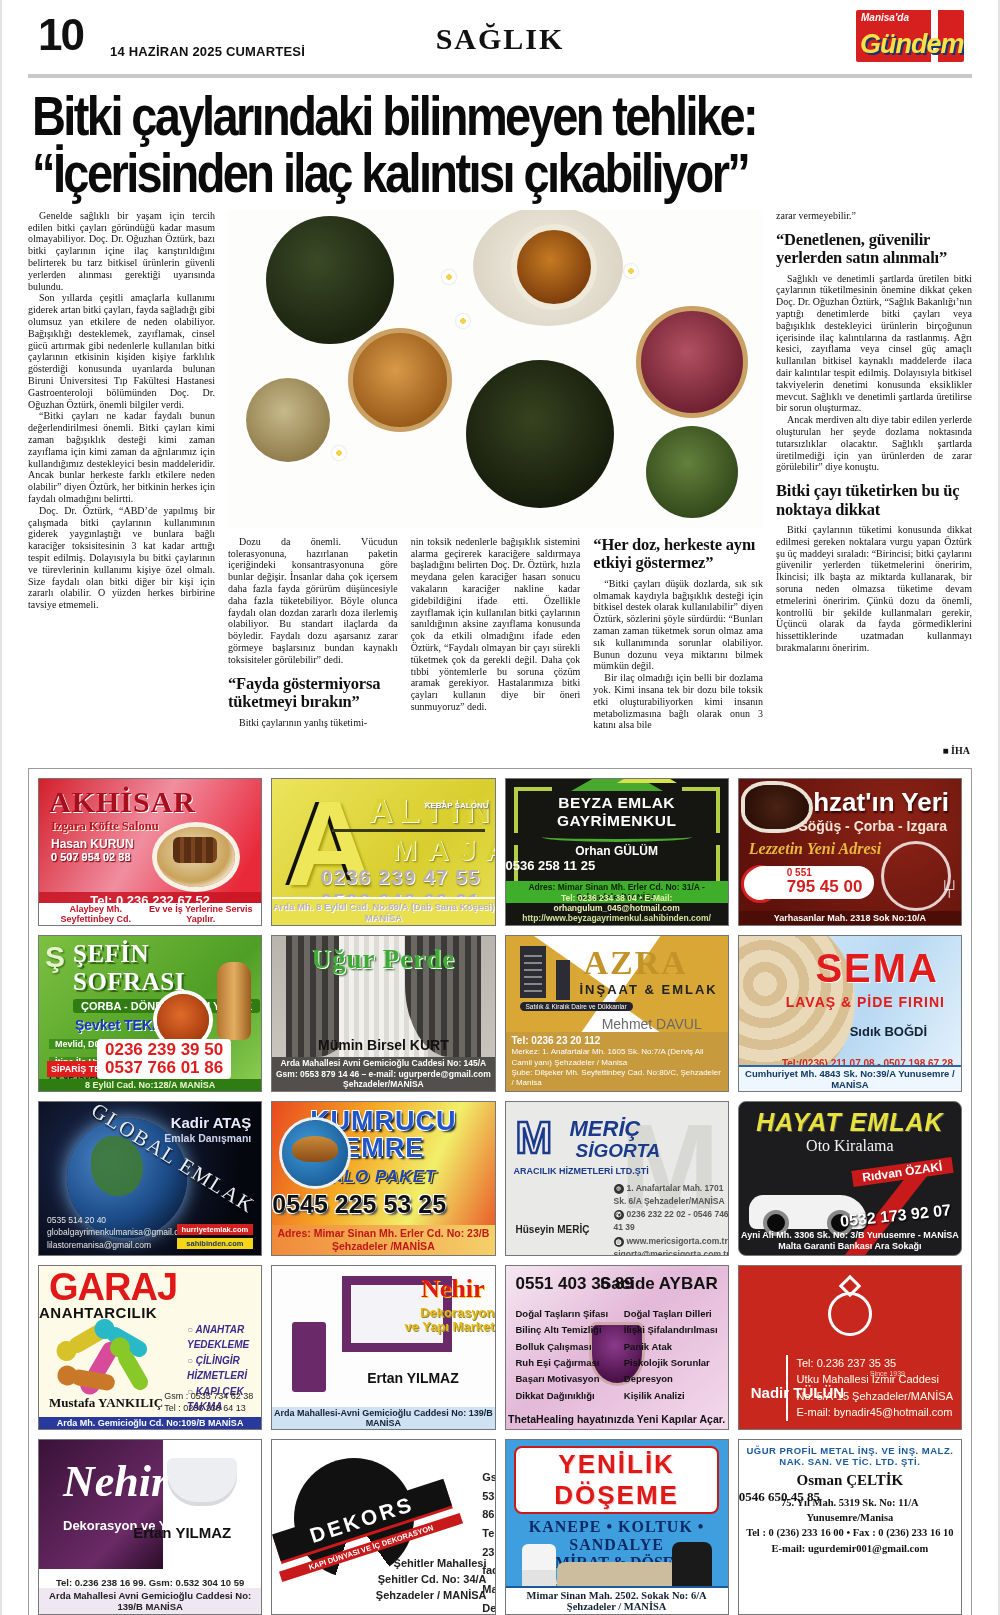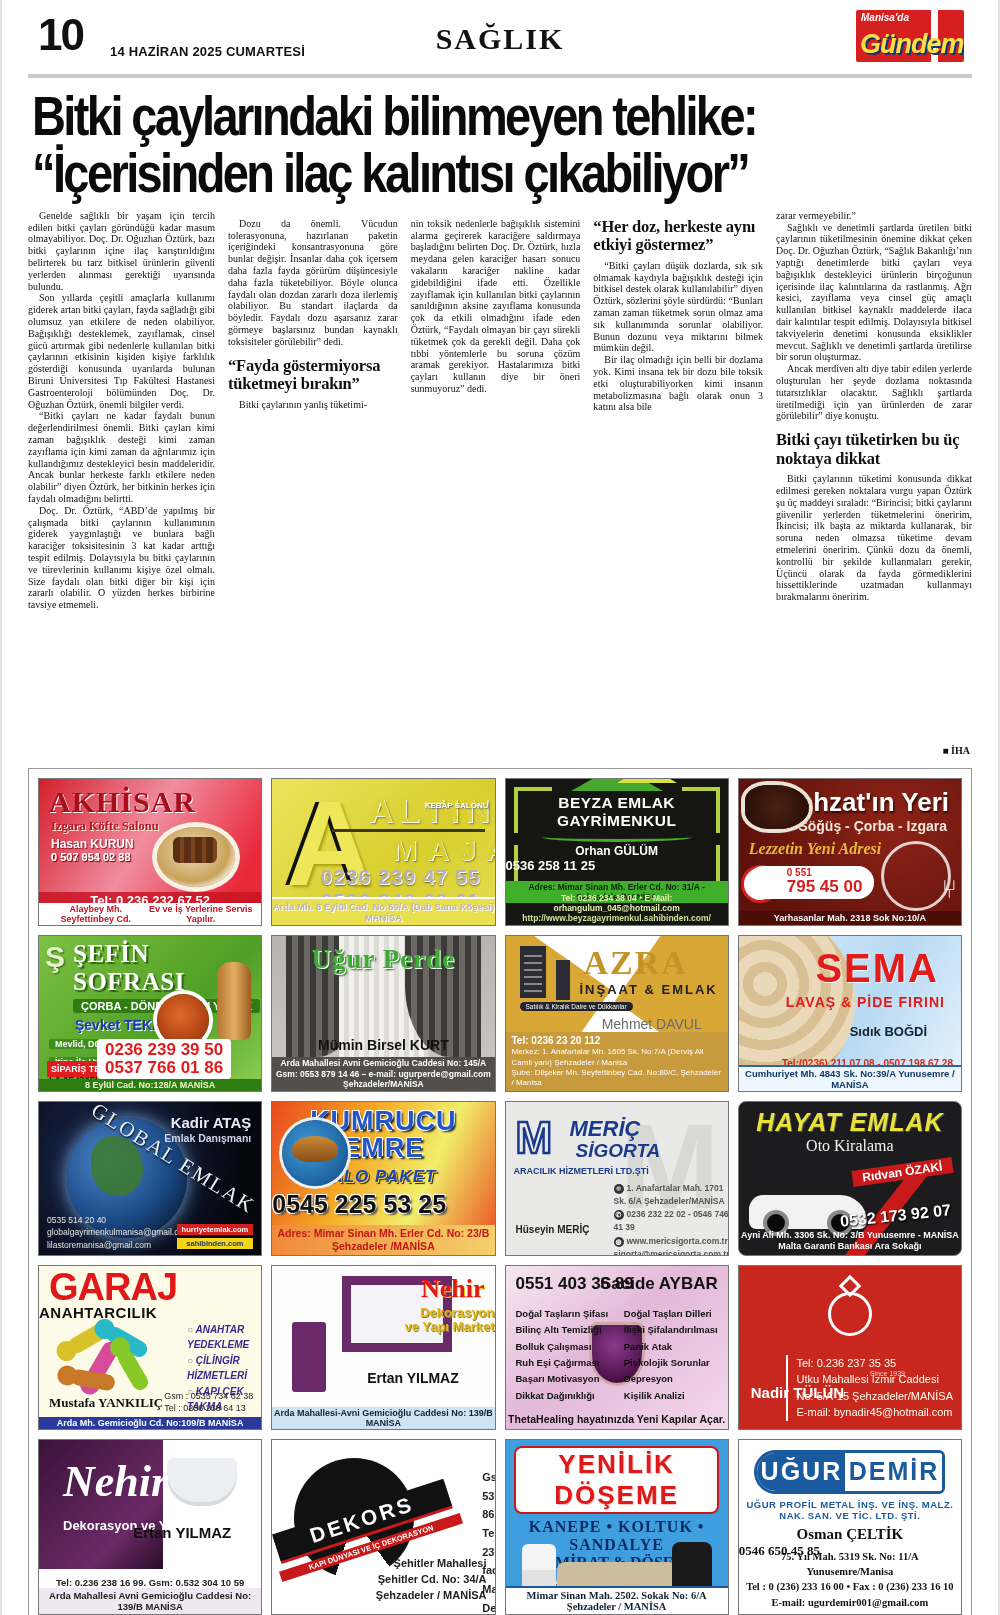--- a/index.html
+++ b/index.html
@@ -17,21 +17,21 @@
   .logo .bluebar { position:absolute; right:26px; top:0; width:7px; height:100%; background:#fff; }
   .logo .gname { position:absolute; left:4px; bottom:2px; color:#fde047; font-family:"Liberation Sans",sans-serif; font-weight:bold; font-style:italic; font-size:27px; letter-spacing:-1px; text-shadow:2px 2px 0 #15356e; }
   .rule { height:4px; background:#c9c9c9; margin-top:4px; }
 
   
   .headline { margin:10px 0 6px 4px; font-family:"Liberation Sans",sans-serif; font-weight:bold; color:#0b0b0b; font-size:47px; letter-spacing:-2.6px; line-height:1.02; transform:scaleY(1.18); transform-origin:top left; width:98%; }
 
   
   .article { display:flex; gap:13px; margin-top:26px; height:548px; overflow:hidden; }
   .colA { width:187px; } .colE { width:196px; position:relative; }
-  .mid { flex:1; display:flex; }
+  .mid { flex:1; display:flex; flex-direction:column; }
   .midcols { display:flex; gap:13px; margin-top:8px; flex:1; overflow:hidden; }
   .midcols > div { flex:1; overflow:hidden; }
   .colA, .colE { overflow:hidden; }
   .article p { font-size:10px; line-height:1.18; text-align:justify; text-indent:11px; }
   .article p.noind { text-indent:0; }
   .subhead { font-weight:bold; font-size:16.5px; line-height:1.12; margin:9px 0 5px 0; letter-spacing:-.2px; }
   .byline { position:absolute; right:2px; bottom:2px; background:#fff; font-weight:bold; font-size:10px; padding-left:4px; }
 
   
   .photo { position:relative; height:318px; background:#fdfdfc; overflow:hidden; }
@@ -339,20 +339,21 @@
         <div>
           <div class="subhead" style="margin-top:0">“Her doz, herkeste aynı etkiyi göstermez”</div>
           <p>“Bitki çayları düşük dozlarda, sık sık olmamak kaydıyla bağışıklık desteği için bitkisel destek olarak kullanılabilir” diyen Öztürk, sözlerini şöyle sürdürdü: “Bunları zaman zaman tüketmek sorun olmaz ama sık kullanımında sorunlar olabiliyor. Bunun dozunu veya miktarını bilmek mümkün değil.</p>
           <p>Bir ilaç olmadığı için belli bir dozlama yok. Kimi insana tek bir dozu bile toksik etki oluşturabiliyorken kimi insanın metabolizmasına bağlı olarak onun 3 katını alsa bile</p>
         </div>
       </div>
     </div>
 
     <div class="colE">
       <p class="noind">zarar vermeyebilir.”</p>
+      <div class="subhead">“Denetlenen, güvenilir yerlerden satın alınmalı”</div>
       <p>Sağlıklı ve denetimli şartlarda üretilen bitki çaylarının tüketilmesinin önemine dikkat çeken Doç. Dr. Oğuzhan Öztürk, “Sağlık Bakanlığı’nın yaptığı denetimlerde bitki çayları veya bağışıklık destekleyici ürünlerin birçoğunun içerisinde ilaç kalıntılarına da rastlanmış. Ağrı kesici, zayıflama veya cinsel güç amaçlı kullanılan bitkisel kaynaklı maddelerde ilaca dair kalıntılar tespit edilmiş. Dolayısıyla bitkisel takviyelerin denetimi konusunda eksiklikler mevcut. Sağlıklı ve denetimli şartlarda üretilirse bir sorun oluşturmaz.</p>
       <p>Ancak merdiven altı diye tabir edilen yerlerde oluşturulan her şeyde dozlama noktasında tutarsızlıklar olacaktır. Sağlıklı şartlarda üretilmediği için yan ürünlerden de zarar görülebilir” diye konuştu.</p>
       <div class="subhead">Bitki çayı tüketirken bu üç noktaya dikkat</div>
       <p>Bitki çaylarının tüketimi konusunda dikkat edilmesi gereken noktalara vurgu yapan Öztürk şu üç maddeyi sıraladı: “Birincisi; bitki çaylarını güvenilir yerlerden tüketmelerini öneririm, İkincisi; ilk başta az miktarda kullanarak, bir soruna neden olmazsa tüketime devam etmelerini öneririm. Çünkü dozu da önemli, kontrollü bir şekilde kullanmaları gerekir, Üçüncü olarak da fayda görmediklerini hissettiklerinde uzatmadan kullanmayı bırakmalarını öneririm.</p>
       <span class="byline">■ İHA</span>
     </div>
   </div>
 
   <div class="ads">
 
@@ -640,24 +641,20 @@
         <span class="n">Enes Baysal</span>
         <span class="num">0538 220 42 11</span>
       </div>
       <div class="chairL"></div>
       <div class="sofa"></div>
       <div class="chairR"></div>
       <div class="bar">Mimar Sinan Mah. 2502. Sokak No: 6/A Şehzadeler / MANİSA</div>
     </div>
 
     <div class="ad ugurdemir">
-      <div class="lg">
-        <div class="a">UĞUR</div>
-        <div class="b">DEMİR</div>
-      </div>
       <div class="l">UĞUR PROFİL METAL İNŞ. VE İNŞ. MALZ.</div>
       <div class="l" style="margin-top:0">NAK. SAN. VE TİC. LTD. ŞTİ.</div>
       <div class="p">Osman ÇELTİK</div>
       <div class="ph">0546 650 45 85</div>
       <div class="ft">
         <div>75. Yıl Mah. 5319 Sk. No: 11/A  Yunusemre/Manisa</div>
         <div>Tel : 0 (236) 233 16 00 • Fax : 0 (236) 233 16 10</div>
         <div>E-mail: ugurdemir001@gmail.com</div>
       </div>
     </div>

